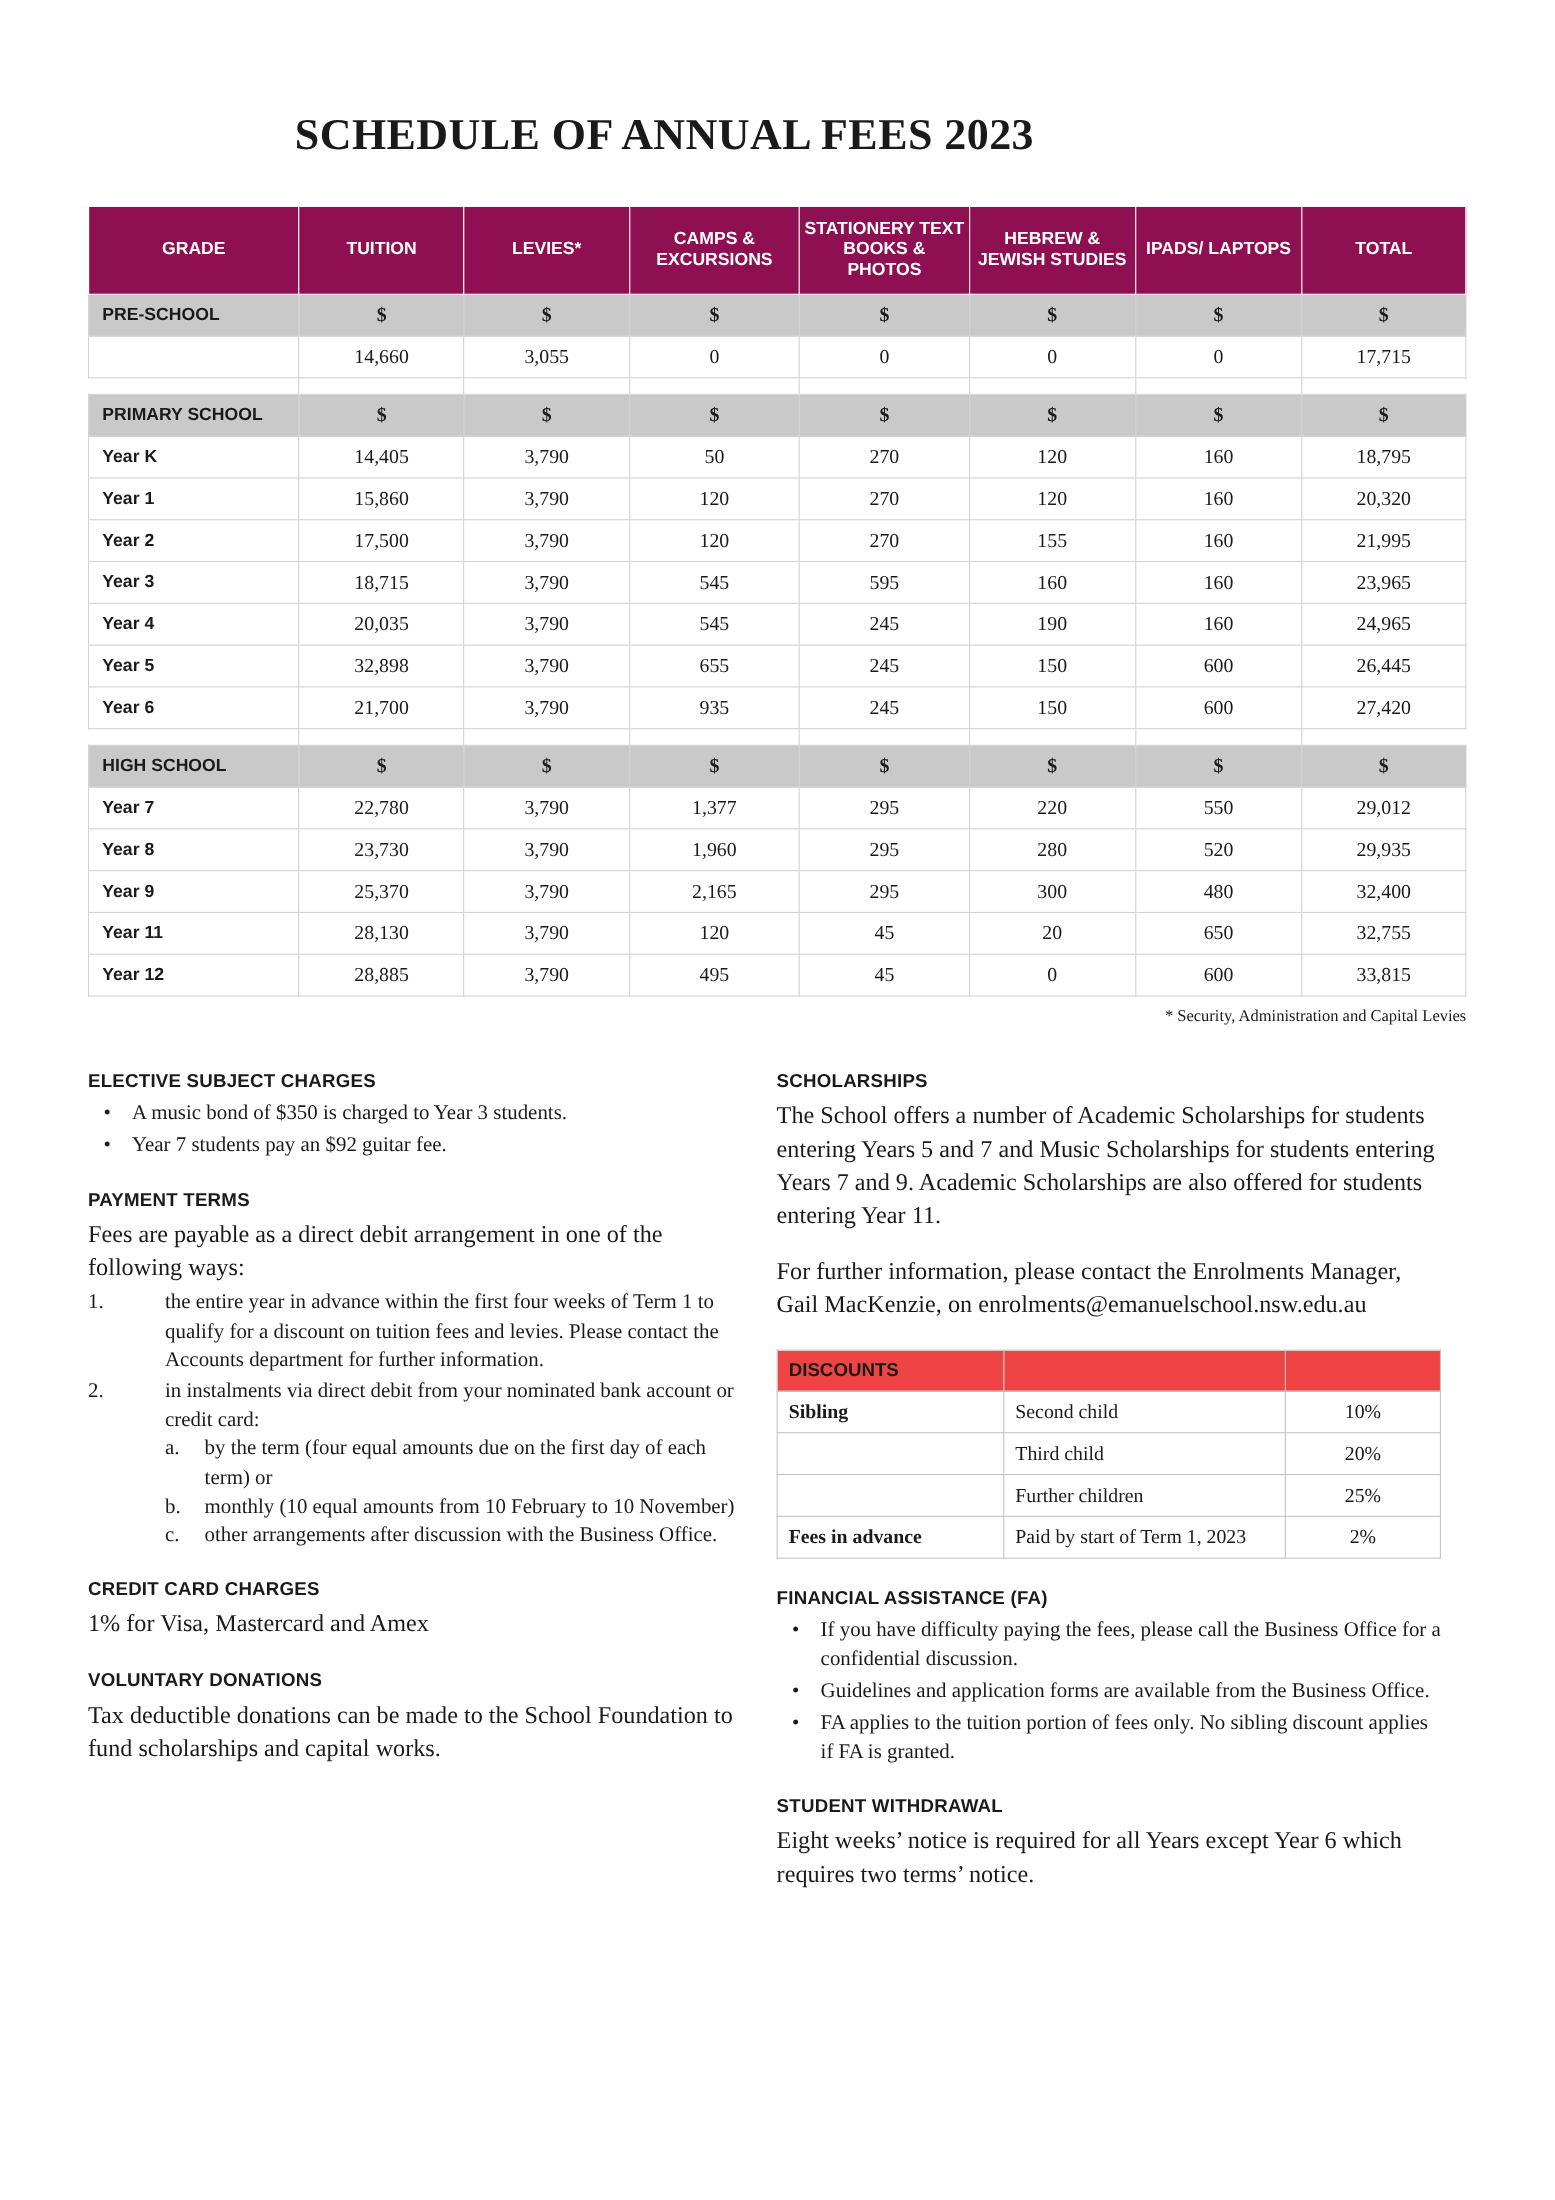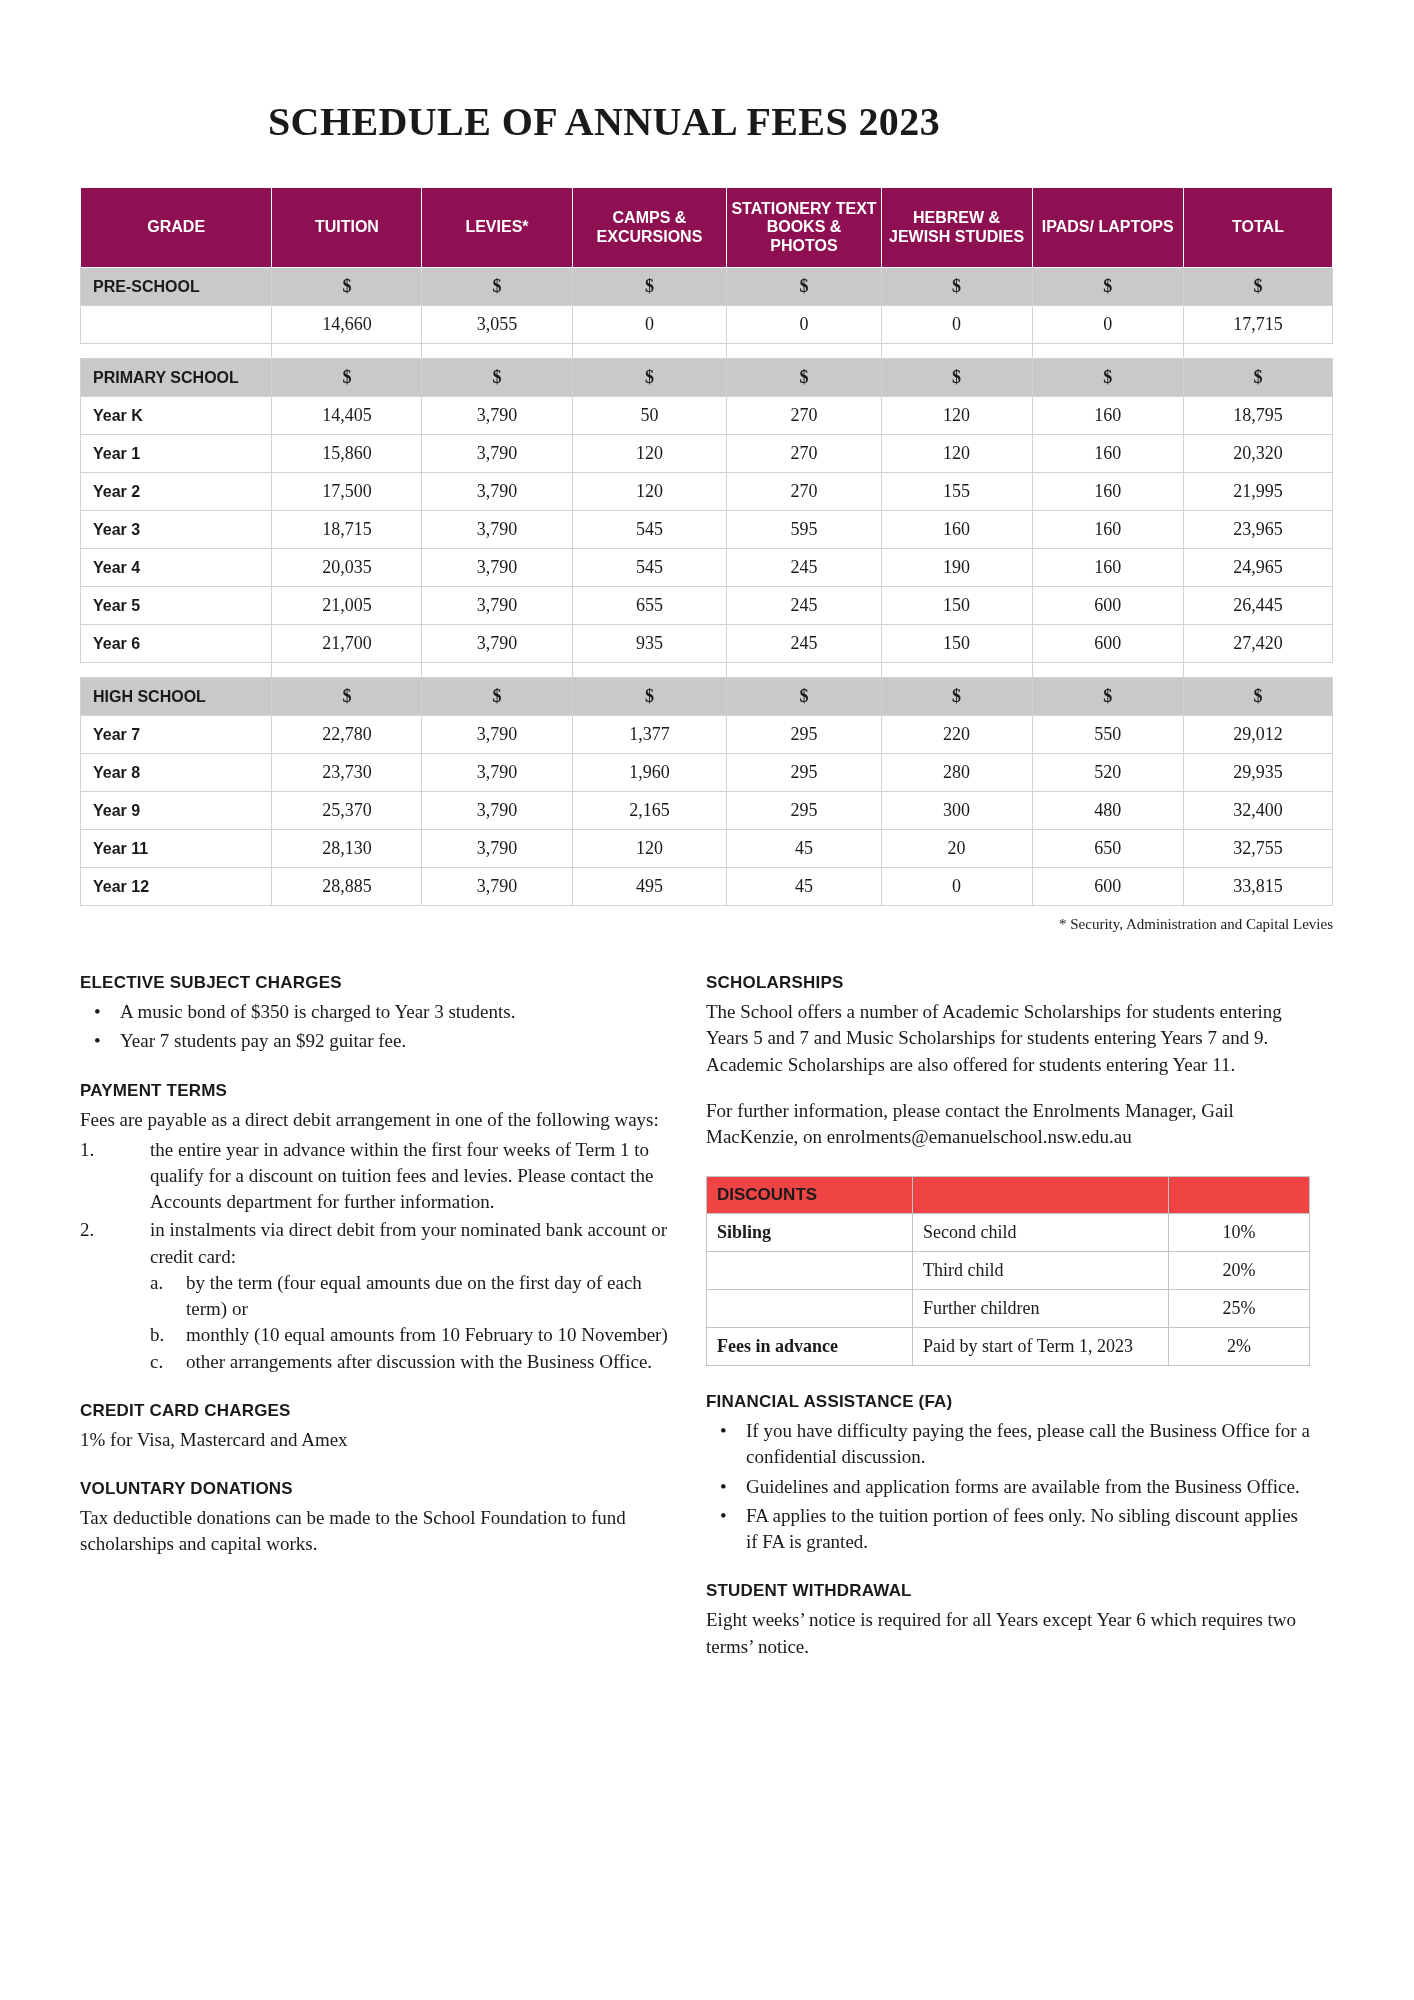--- a/index.html
+++ b/index.html
@@ -98,21 +98,21 @@
   }
   .sec-head {
     font-family: "Liberation Sans", sans-serif;
     font-weight: bold;
     font-size: 17px;
     margin: 0 0 6px 0;
     letter-spacing: 0.2px;
   }
   .block { margin-bottom: 26px; }
   .para {
-    font-size: 19px;
+    font-size: 22px;
     line-height: 1.38;
     margin: 0;
   }
   ul.bullets {
     list-style: none;
     margin: 0;
     padding: 0;
   }
   ul.bullets li {
     position: relative;
@@ -300,21 +300,21 @@
         <td>20,035</td>
         <td>3,790</td>
         <td>545</td>
         <td>245</td>
         <td>190</td>
         <td>160</td>
         <td>24,965</td>
       </tr>
       <tr>
         <td class="label">Year 5</td>
-        <td>21,005</td>
+        <td>32,898</td>
         <td>3,790</td>
         <td>655</td>
         <td>245</td>
         <td>150</td>
         <td>600</td>
         <td>26,445</td>
       </tr>
       <tr>
         <td class="label">Year 6</td>
         <td>21,700</td>

